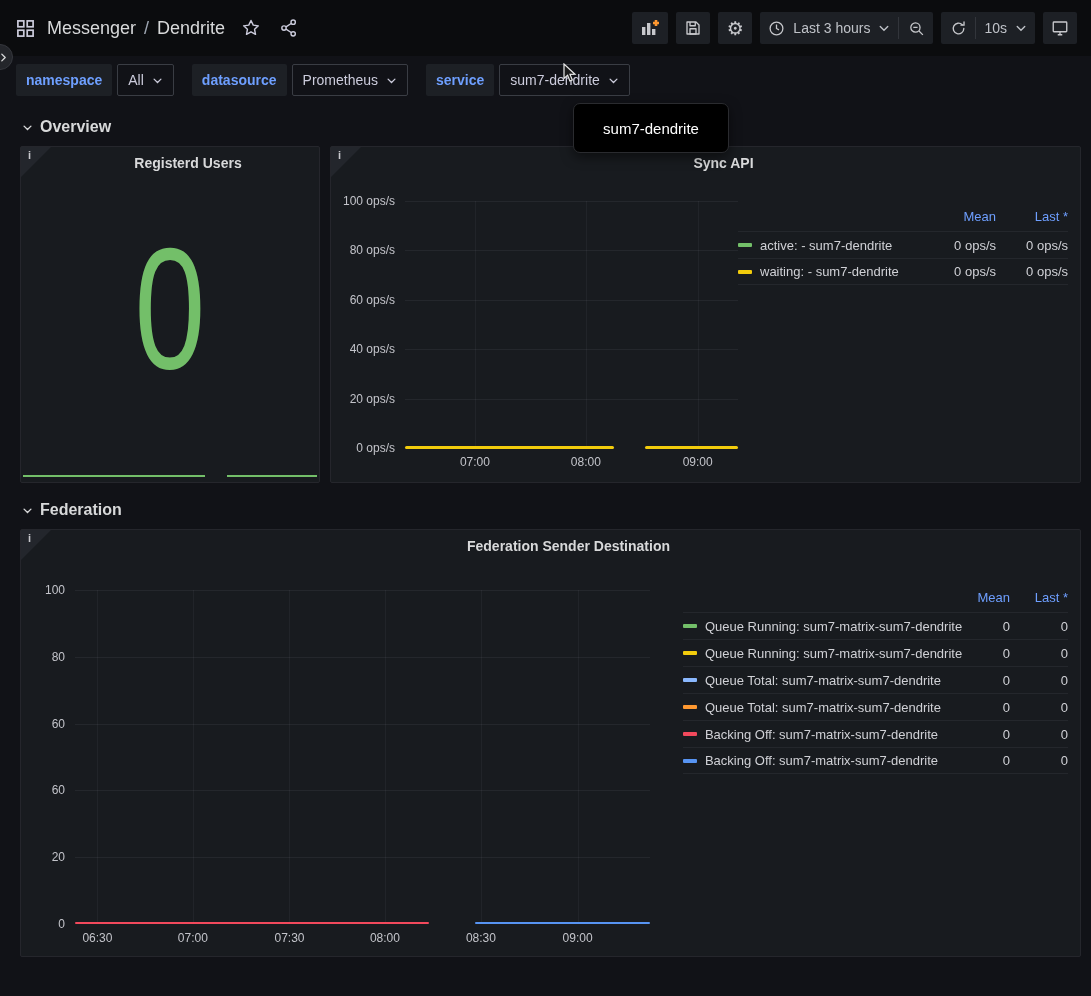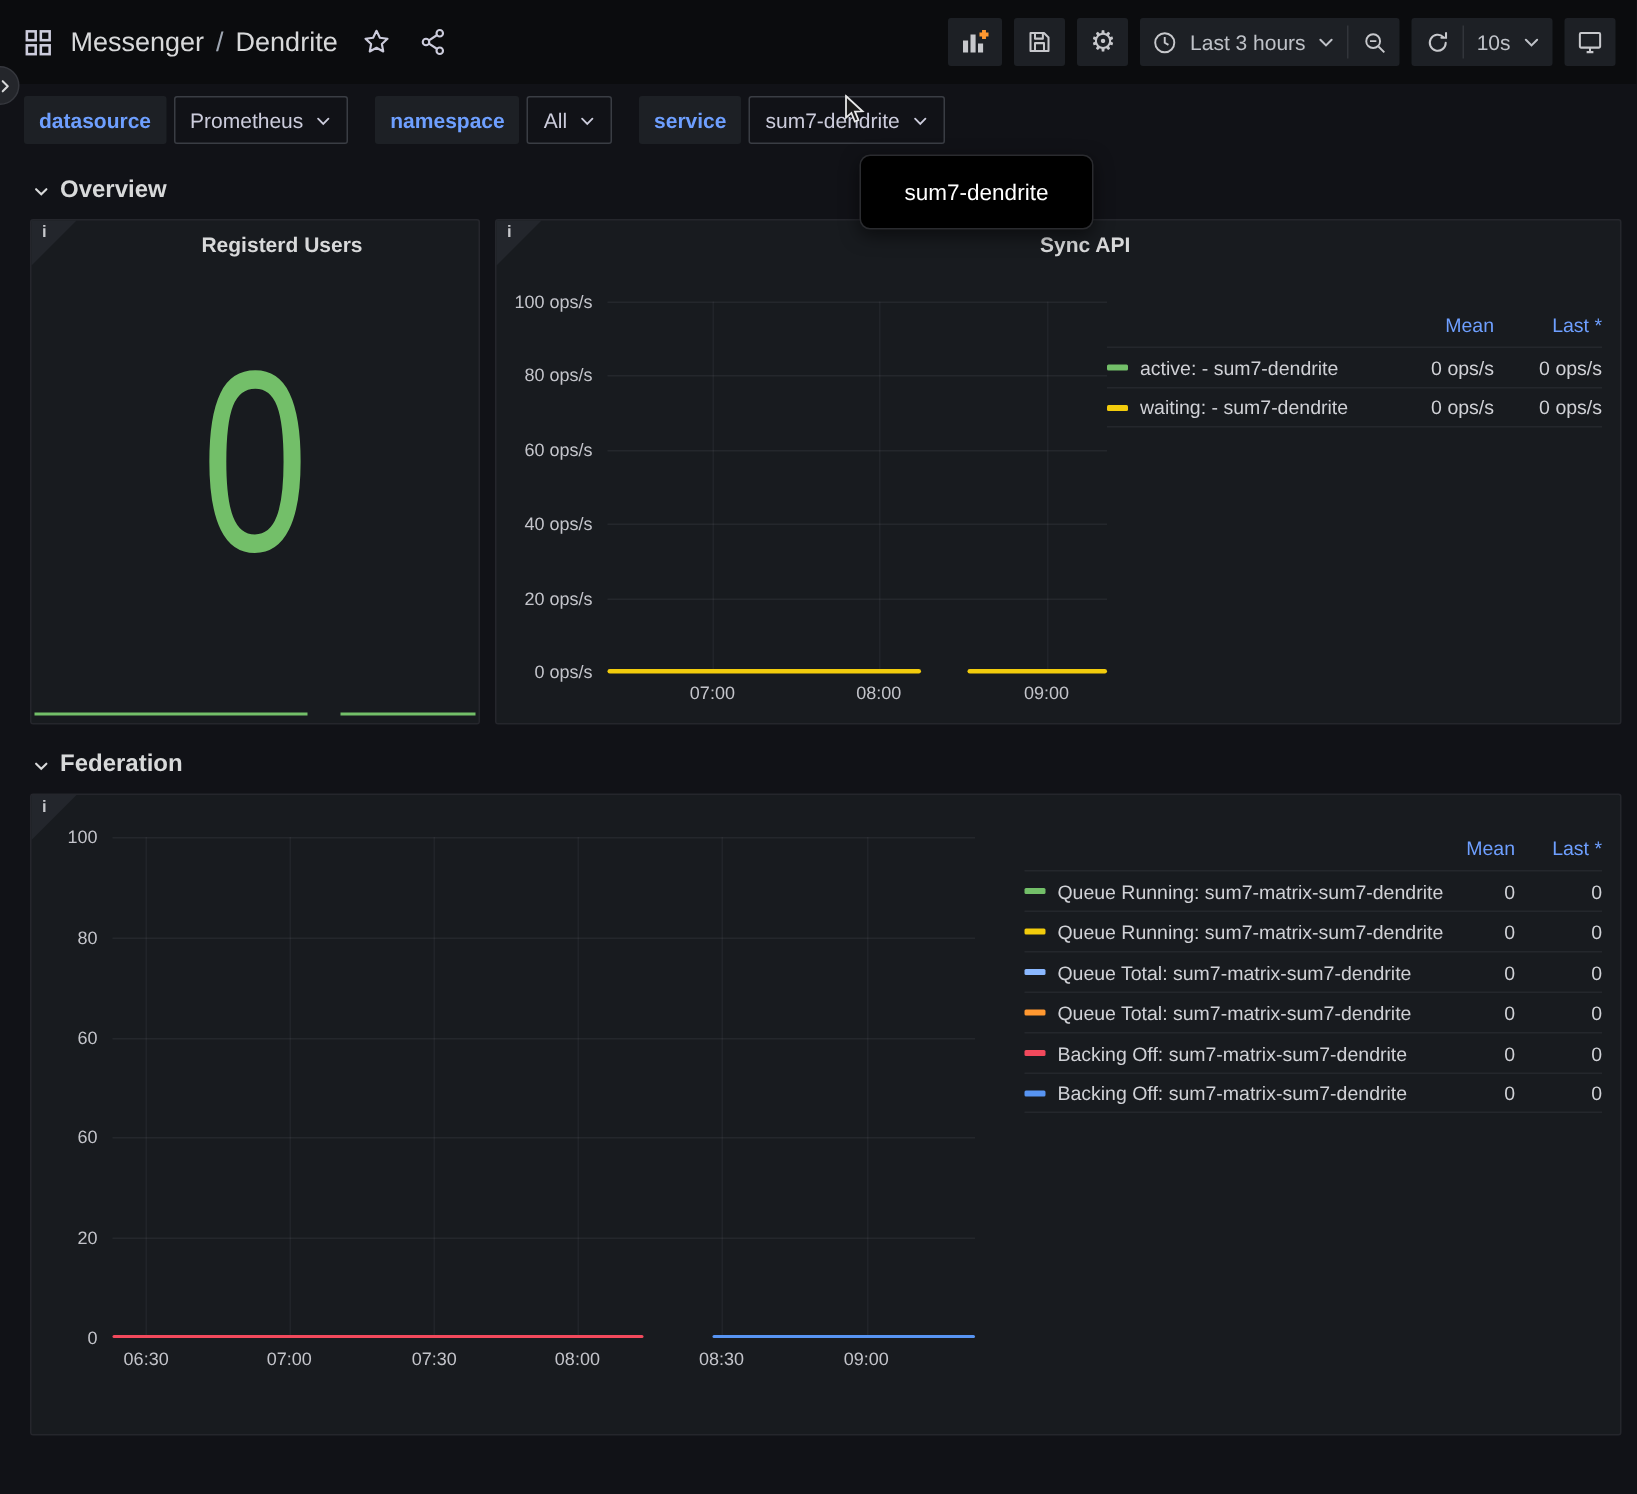--- a/index.html
+++ b/index.html
@@ -239,34 +239,34 @@
           <rect x="3" y="4" width="18" height="13" rx="1"></rect>
             <path d="M9 21h6M12 17v4"></path>
         </svg>
       </span>
     </div>
   </div>
 </div>
 
 <div class="vars-row">
   <div class="var-pair">
+    <span class="var-label">namespace</span>
+    <span class="var-value">
+      <span>All</span>
+      <span class="icon">
+        <svg width="11" height="11" viewBox="0 0 16 16">
+            <path d="M3 6l5 5 5-5" stroke="#ccccdc" stroke-width="1.8" fill="none" stroke-linecap="round"></path>
+          </svg>
+      </span>
+    </span>
+  </div>
+  <div class="var-pair">
     <span class="var-label">datasource</span>
     <span class="var-value">
       <span>Prometheus</span>
-      <span class="icon">
-        <svg width="11" height="11" viewBox="0 0 16 16">
-            <path d="M3 6l5 5 5-5" stroke="#ccccdc" stroke-width="1.8" fill="none" stroke-linecap="round"></path>
-          </svg>
-      </span>
-    </span>
-  </div>
-  <div class="var-pair">
-    <span class="var-label">namespace</span>
-    <span class="var-value">
-      <span>All</span>
       <span class="icon">
         <svg width="11" height="11" viewBox="0 0 16 16">
             <path d="M3 6l5 5 5-5" stroke="#ccccdc" stroke-width="1.8" fill="none" stroke-linecap="round"></path>
           </svg>
       </span>
     </span>
   </div>
   <div class="var-pair">
     <span class="var-label">service</span>
     <span class="var-value">
@@ -367,20 +367,21 @@
       <svg width="11" height="11" viewBox="0 0 16 16">
           <path d="M3 6l5 5 5-5" stroke="#d8d9da" stroke-width="2" fill="none" stroke-linecap="round"></path>
         </svg>
     </span>
     <span>Federation</span>
   </div>
 
   <div class="panel panel-fed">
     <div class="info-corner"></div>
     <span class="info-corner-i">i</span>
+    <div class="panel-header">Federation Sender Destination</div>
     <div class="panel-body">
       <div class="chart-wrap" style="width:621px; margin-left:46px; margin-top:24px;">
         <div class="chart-area" style="height:334px; width:575px;">
           <div class="ytick" style="top:0%">100</div>
           <div class="ytick" style="top:20%">80</div>
           <div class="ytick" style="top:40%">60</div>
           <div class="ytick" style="top:60%">60</div>
           <div class="ytick" style="top:80%">20</div>
           <div class="ytick" style="top:100%">0</div>
           <div class="hline" style="top:0%"></div>

